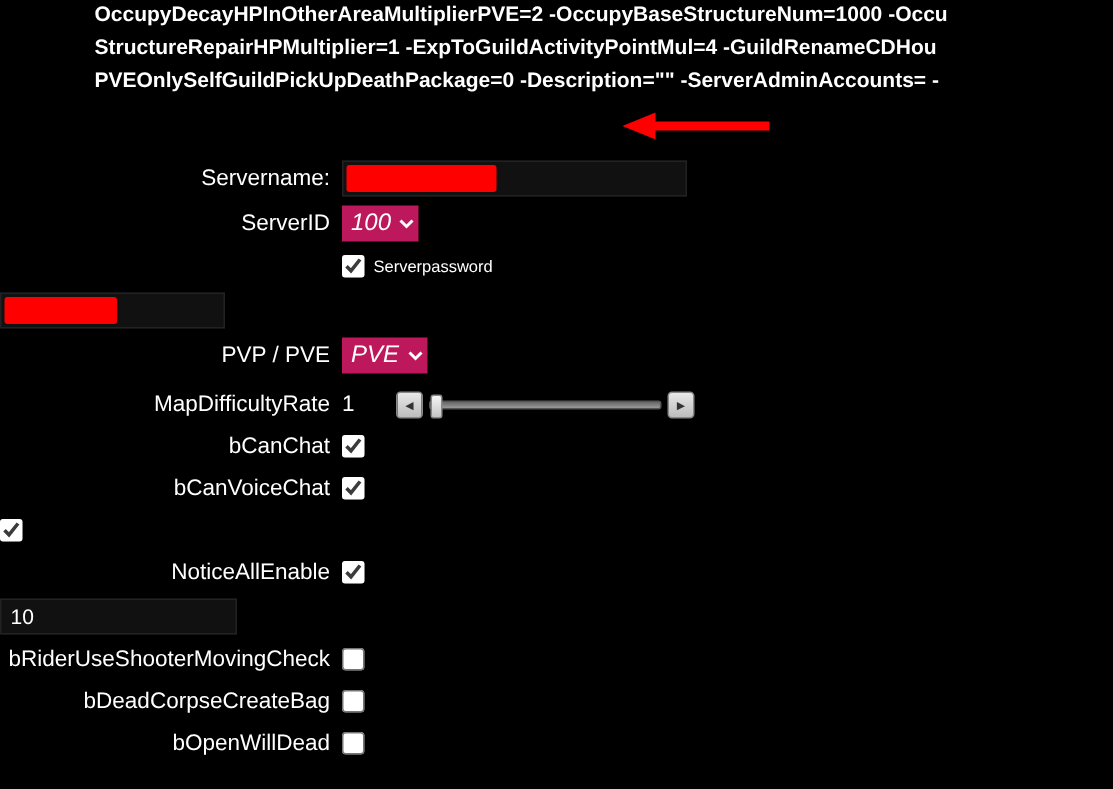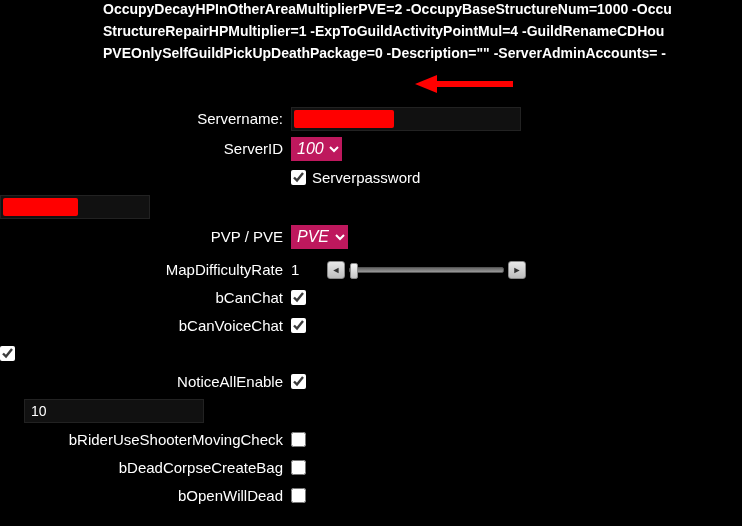--- a/index.html
+++ b/index.html
@@ -9,36 +9,36 @@
       font-family: "Segoe UI", Arial, sans-serif;
       font-size: 14px;
       width: 742px;
       height: 526px;
       overflow: hidden;
     }
     .header-text {
       color: #fff;
       font-weight: bold;
       font-size: 14px;
-      padding: 0 0 4px 103px;
+      padding: 0 0 4px 63px;
       line-height: 1.3;
       white-space: nowrap;
       overflow: hidden;
     }
     .form-area {
       padding-top: 40px;
     }
     .row {
       display: flex;
       align-items: center;
       margin-bottom: 6px;
       min-height: 22px;
     }
     .label {
-      width: 291px;
+      width: 228px;
       text-align: right;
       padding-right: 8px;
       font-size: 15px;
       color: #fff;
     }
     .control {
       display: flex;
       align-items: center;
       position: relative;
     }
@@ -69,21 +69,21 @@
       font-style: italic;
     }
     .checkbox {
       width: 15px;
       height: 15px;
       accent-color: #fff;
       cursor: pointer;
     }
     .cb-label {
       margin-left: 6px;
-      font-size: 15px;
+      font-size: 11px;
     }
     .slider-wrap {
       display: flex;
       align-items: center;
       gap: 4px;
       margin-left: 10px;
     }
     .slider-btn {
       width: 18px;
       height: 18px;
@@ -214,21 +214,21 @@
 
   <div class="row">
     <div class="label">NoticeAllEnable</div>
     <div class="control">
         <input type="checkbox" class="checkbox" checked="" style="">
       </div>
   </div>
 
   <div class="row">
     <div class="control">
-      <input type="text" class="text-input" style="width: 180px; margin-left: 24px;" value="10">
+      <input type="text" class="text-input" style="width: 158px;" value="10">
     </div>
   </div>
 
   <div class="row">
     <div class="label">bRiderUseShooterMovingCheck</div>
     <div class="control">
         <input type="checkbox" class="checkbox" style="">
       </div>
   </div>
 

